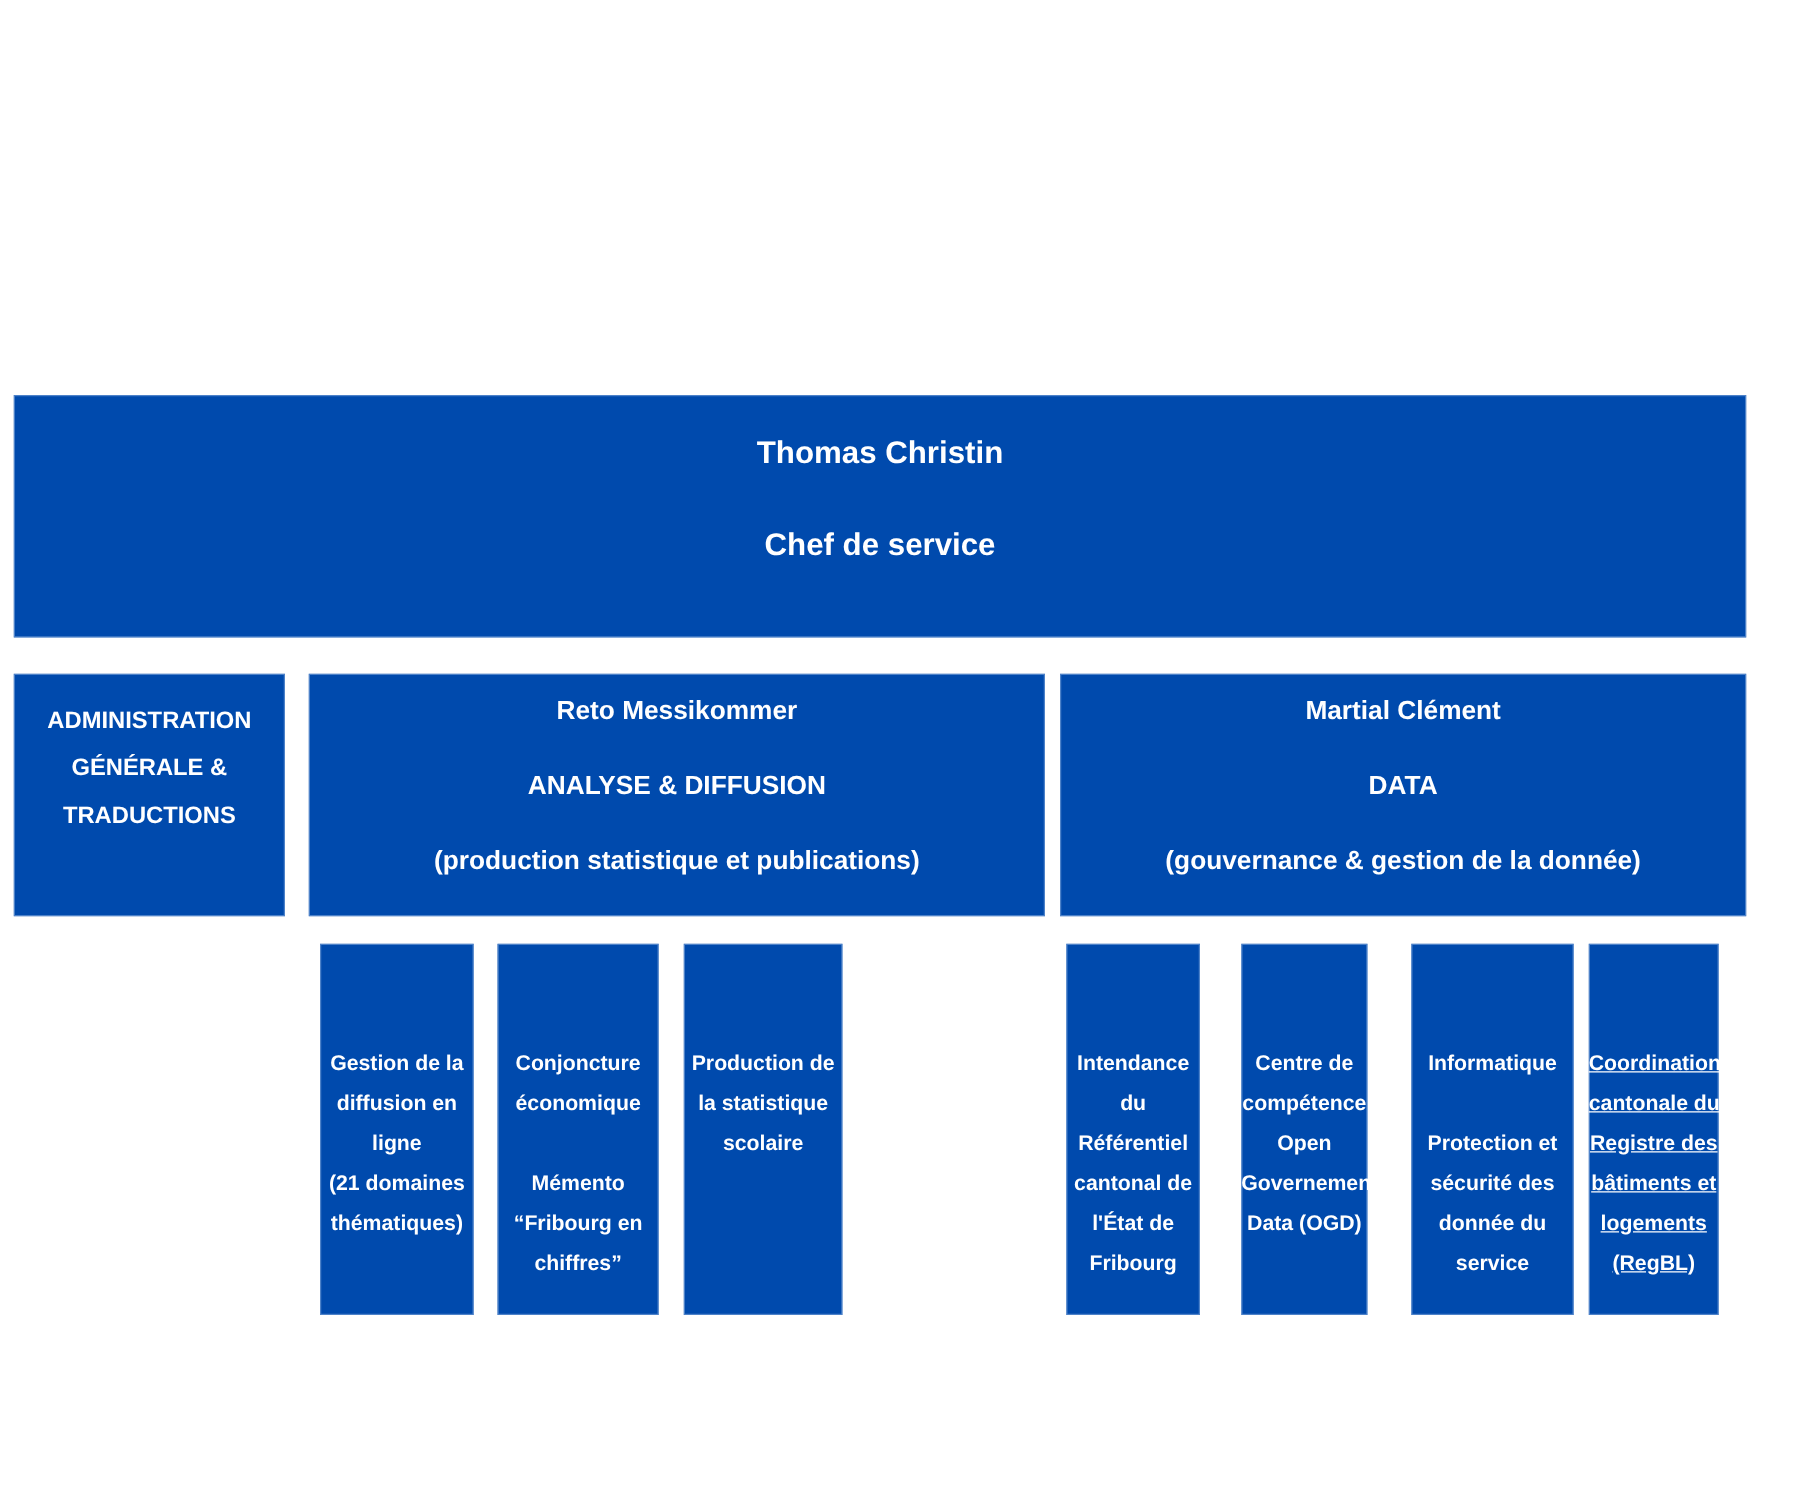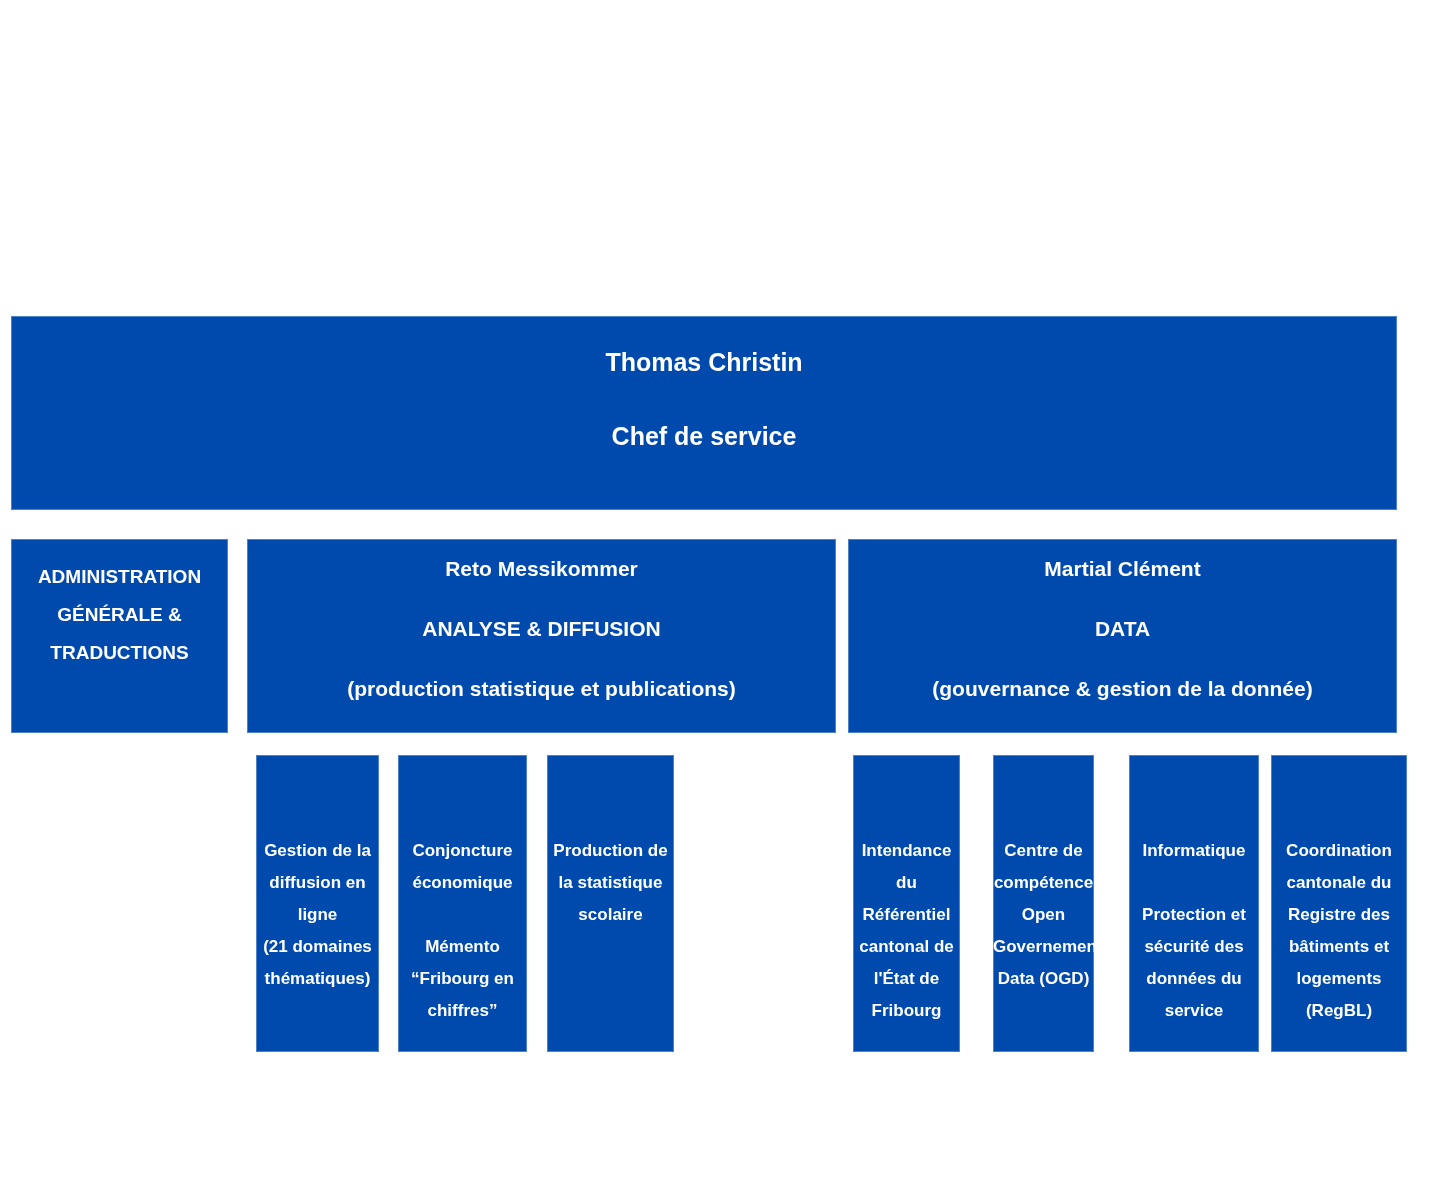--- a/index.html
+++ b/index.html
@@ -40,21 +40,21 @@
   
   .lvl3 { top: 755px; height: 297px; font-size: 17px; padding-top: 80px; }
   .lvl3 .line { height: 32px; line-height: 32px; }
   .u-a1 { left: 256px; width: 123px; }
   .u-a2 { left: 398px; width: 129px; }
   .u-a3 { left: 547px; width: 127px; }
   .u-a4 { left: 689px; width: 124px; }
   .u-d1 { left: 853px; width: 107px; }
   .u-d2 { left: 993px; width: 101px; }
   .u-d3 { left: 1129px; width: 130px; }
-  .u-d4 { left: 1271px; width: 136px; }
+  .u-d4 { left: 1271px; width: 104px; text-decoration: underline; }
 </style>
 </head>
 <body>
 
 <div class="canvas">
 
   <div class="box root">
       <div class="line">Thomas Christin</div>
       <div class="line">Chef de service</div>
     </div>
@@ -116,21 +116,21 @@
       <div class="line">Open</div>
       <div class="line">Governement</div>
       <div class="line">Data (OGD)</div>
     </div>
 
   <div class="box lvl3 u-d3">
       <div class="line">Informatique</div>
       <div class="line">&nbsp;</div>
       <div class="line">Protection et</div>
       <div class="line">sécurité des</div>
-      <div class="line">données du</div>
+      <div class="line">donnée du</div>
       <div class="line">service</div>
     </div>
 
   <div class="box lvl3 u-d4">
       <div class="line">Coordination</div>
       <div class="line">cantonale du</div>
       <div class="line">Registre des</div>
       <div class="line">bâtiments et</div>
       <div class="line">logements</div>
       <div class="line">(RegBL)</div>

